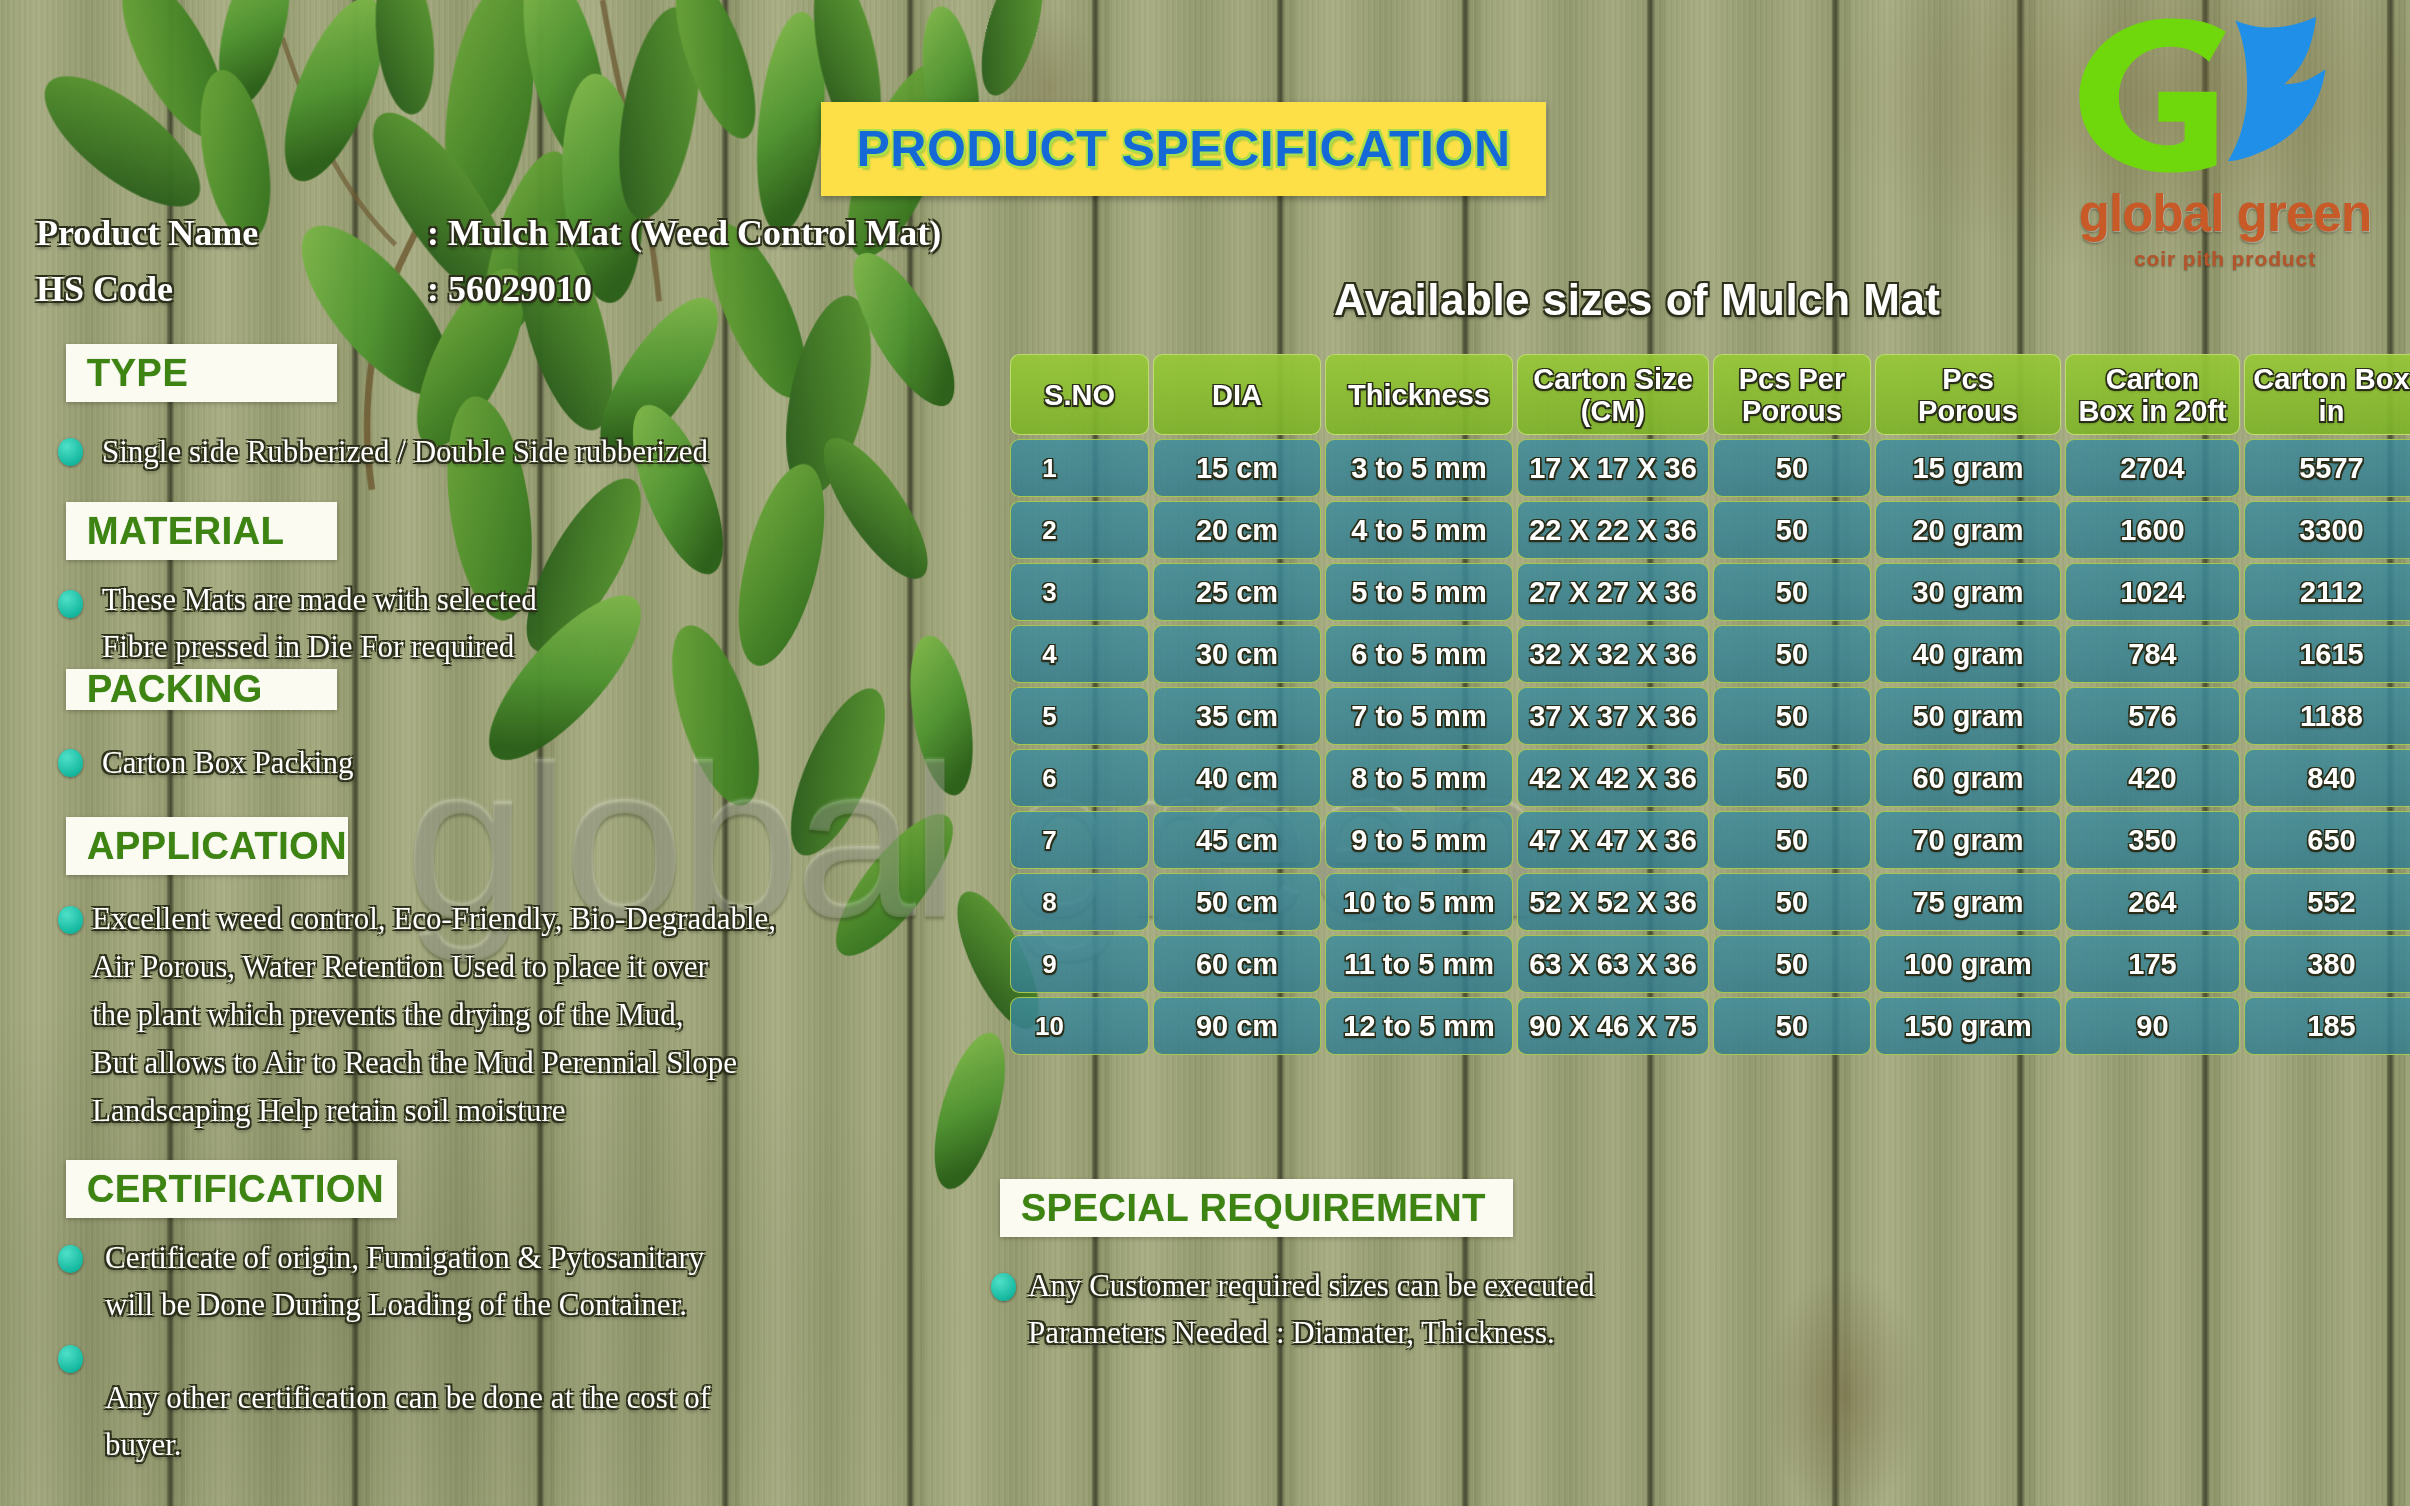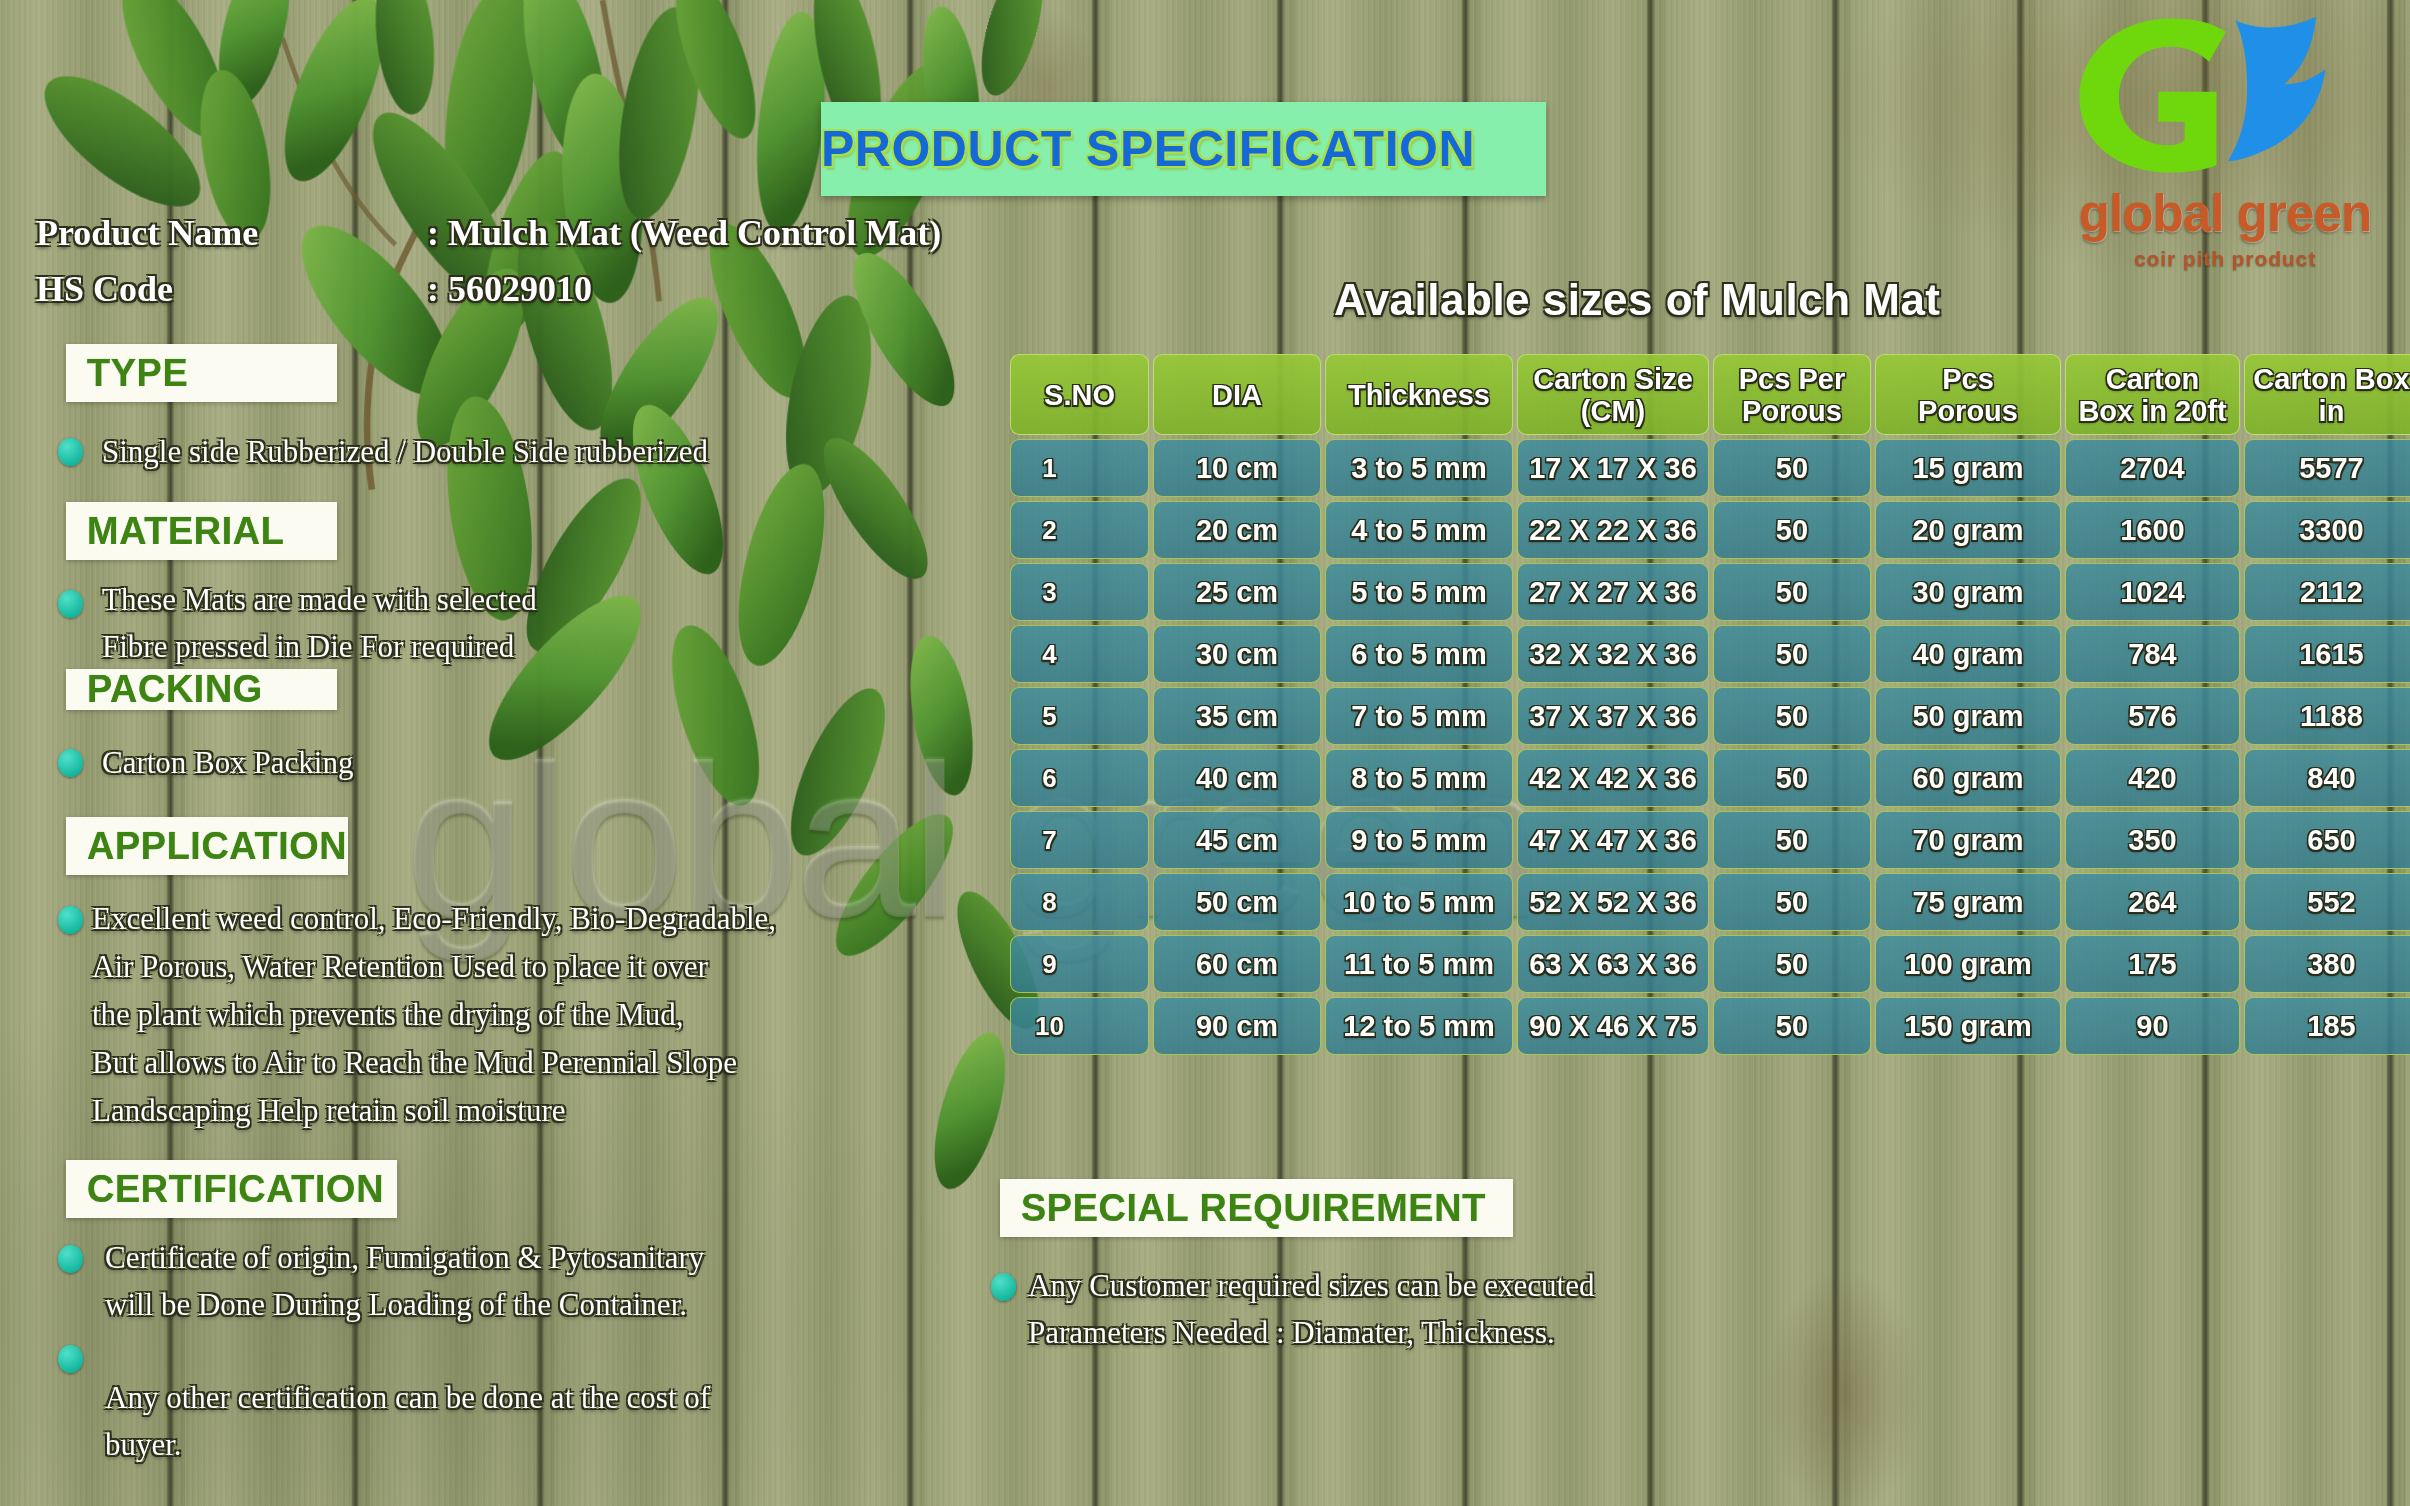--- a/index.html
+++ b/index.html
@@ -112,22 +112,22 @@
     font-size: 31px;
     line-height: 47px;
     white-space: pre-line;
   }
 
   
   #title-banner {
     position: absolute;
     left: 821px; top: 102px;
     width: 725px; height: 94px;
-    background: #86efac;
-    display: flex; align-items: center; justify-content: flex-start;
+    background: #fde047;
+    display: flex; align-items: center; justify-content: center;
     box-shadow: 0 2.8px 6.6px rgba(0,0,0,0.30);
   }
   #title-banner span {
     font-family: "Liberation Sans", sans-serif;
     font-weight: bold;
     font-size: 50px;
     letter-spacing: 0.5px;
     color: #1569d6;
     text-shadow:
       -1.9px -1.9px 0 #a9e04a, 1.9px -1.9px 0 #a9e04a,
@@ -373,21 +373,21 @@
 Porous</th>
       <th style="white-space:pre-line;">Carton
 Box in 20ft</th>
       <th style="white-space:pre-line;">Carton Box
 in</th>
     </tr>
   </thead>
   <tbody id="spec-table-body">
       <tr>
         <td class="sno">1</td>
-        <td>10 cm</td>
+        <td>15 cm</td>
         <td>3 to 5 mm</td>
         <td>17 X 17 X 36</td>
         <td>50</td>
         <td>15 gram</td>
         <td>2704</td>
         <td>5577</td>
       </tr>
       <tr>
         <td class="sno">2</td>
         <td>20 cm</td>

